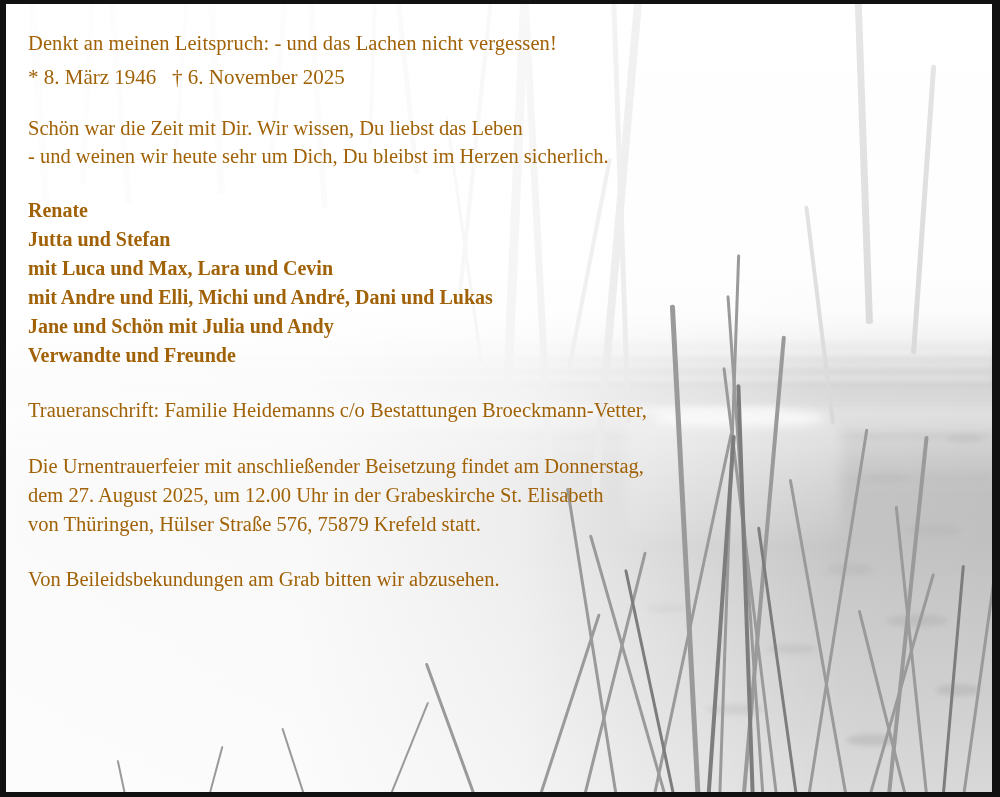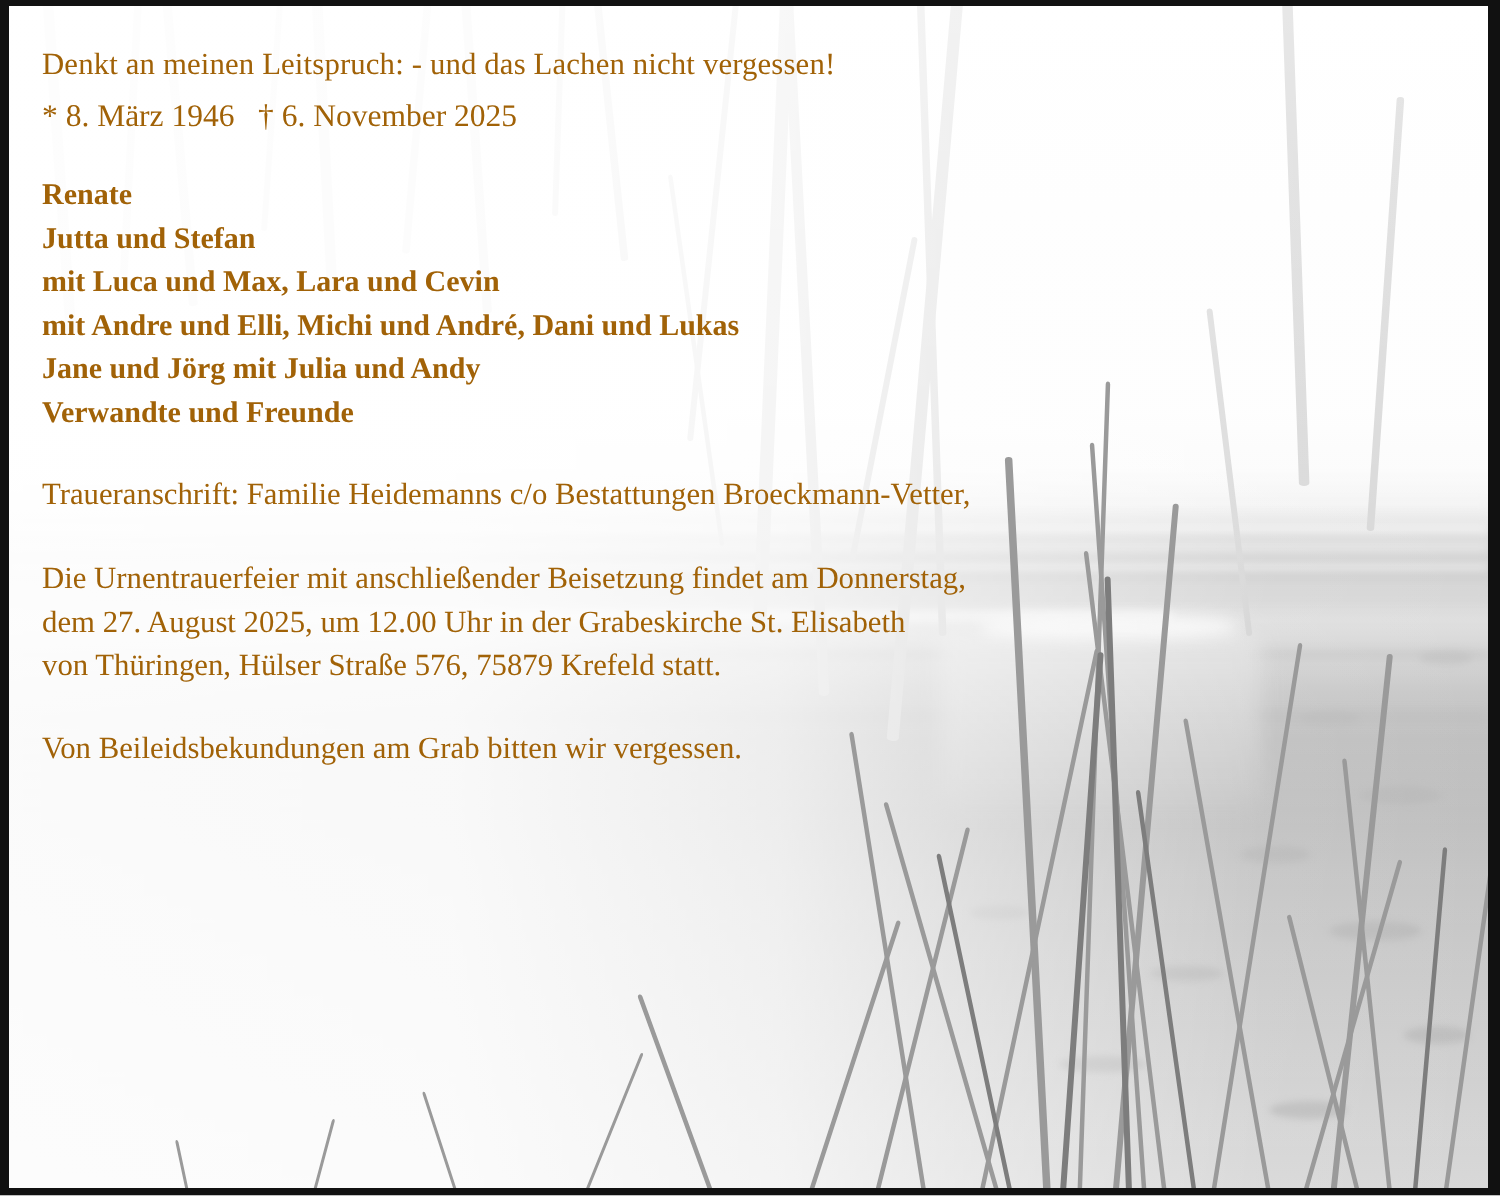--- a/index.html
+++ b/index.html
@@ -266,37 +266,41 @@
     <div class="stalk" style="left:668px;top:560px;width:3px;height:240px;transform:rotate(-12deg);"></div>
   </div>
 
   <div class="content">
 
     <div class="motto">Denkt an meinen Leitspruch: - und das Lachen nicht vergessen!</div>
 
 
     <div class="dates">* 8. März 1946   † 6. November 2025</div>
 
+    <div class="verse">
+      <div>Schön war die Zeit mit Dir. Wir wissen, Du liebst das Leben</div>
+      <div>- und weinen wir heute sehr um Dich, Du bleibst im Herzen sicherlich.</div>
+    </div>
 
     <div class="mourners">
       <div>Renate</div>
       <div>Jutta und Stefan</div>
       <div>mit Luca und Max, Lara und Cevin</div>
       <div>mit Andre und Elli, Michi und André, Dani und Lukas</div>
-      <div>Jane und Jörg mit Julia und Andy</div>
+      <div>Jane und Schön mit Julia und Andy</div>
       <div>Verwandte und Freunde</div>
     </div>
 
     <div class="address">
       <div>Traueranschrift: Familie Heidemanns c/o Bestattungen Broeckmann-Vetter,</div>
     </div>
 
     <div class="ceremony">
       <div>Die Urnentrauerfeier mit anschließender Beisetzung findet am Donnerstag,</div>
       <div>dem 27. August 2025, um 12.00 Uhr in der Grabeskirche St. Elisabeth</div>
       <div>von Thüringen, Hülser Straße 576, 75879 Krefeld statt.</div>
     </div>
 
 
-    <div class="note second">Von Beileidsbekundungen am Grab bitten wir vergessen.</div>
+    <div class="note second">Von Beileidsbekundungen am Grab bitten wir abzusehen.</div>
 
   </div>
 </div>
 
 </body></html>

